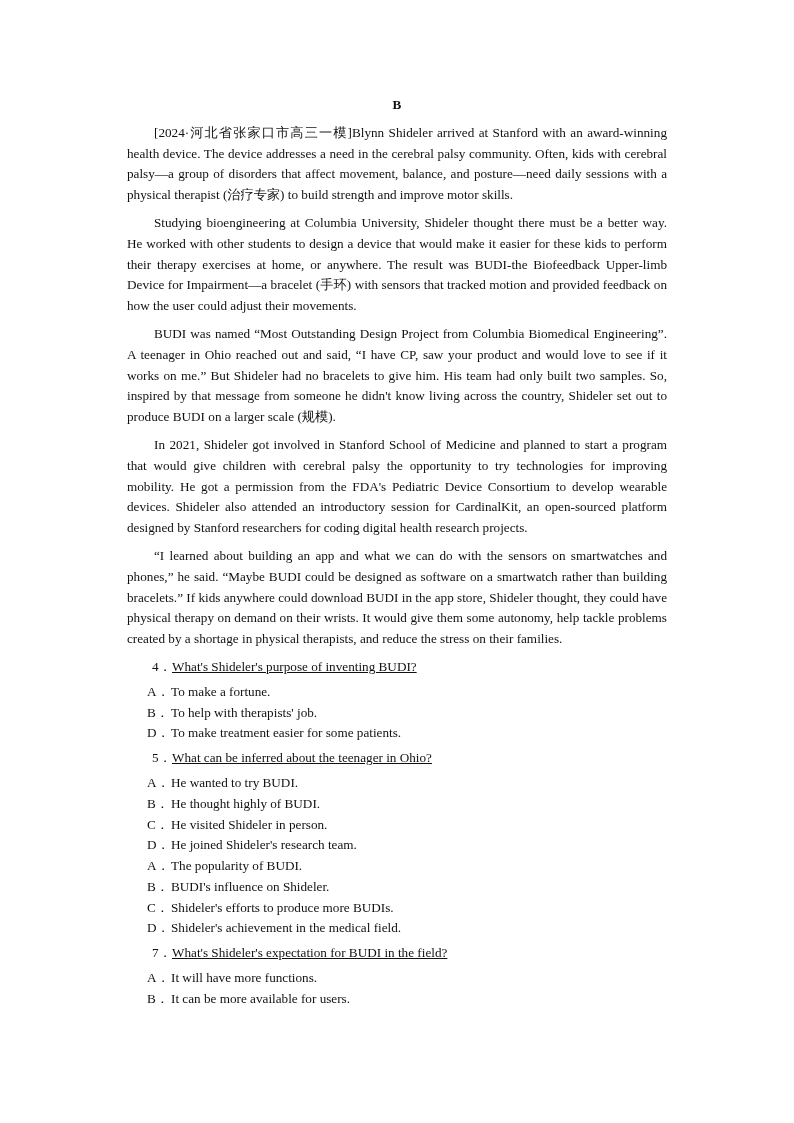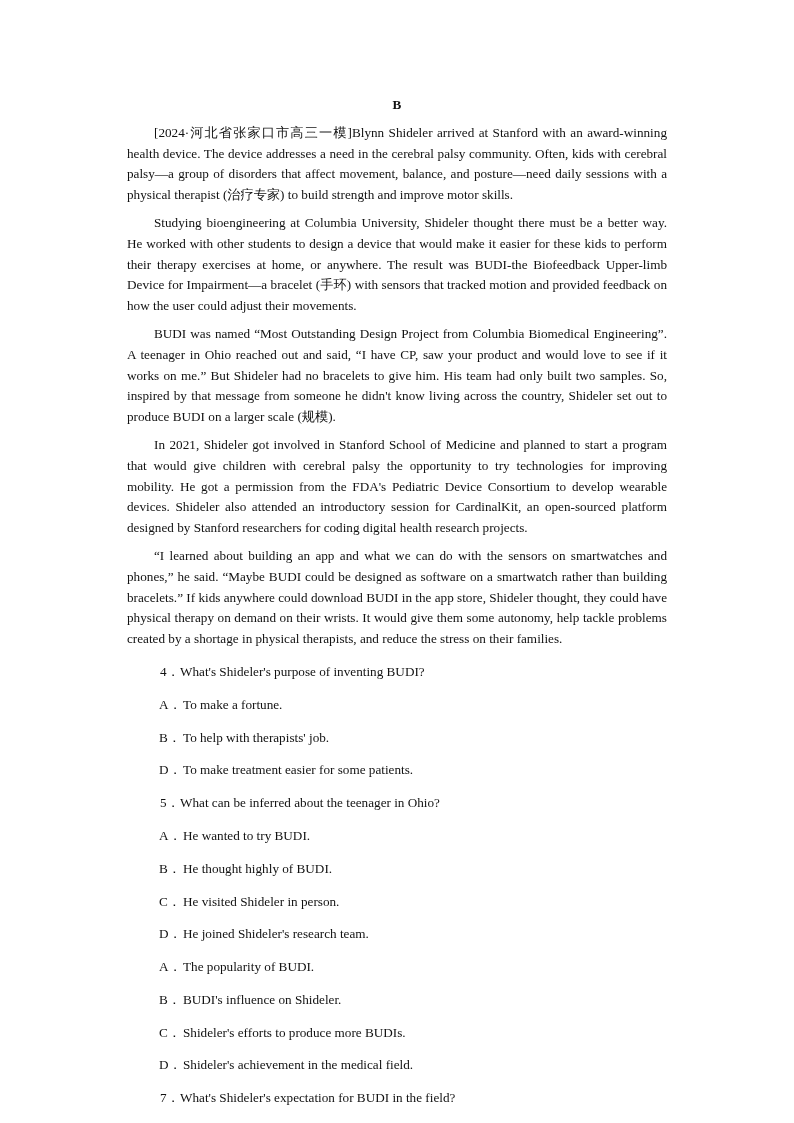--- a/index.html
+++ b/index.html
@@ -28,25 +28,26 @@
       font-weight: bold;
       height: 20.8px;
       margin-bottom: 0;
     }
     .para {
       text-indent: 27px;
       text-align: justify;
       margin: 7px;
     }
     .question {
-      margin: 12px;
+      margin: 4px;
       padding-left: 28px;
+      text-decoration: underline;
     }
     .option {
-      margin: 12px;
+      margin: 0;
       padding-left: 27px;
     }
     .label {
       display: inline-block;
       min-width: 24px;
     }
     .q-label {
       display: inline-block;
       min-width: 20px;
     }

